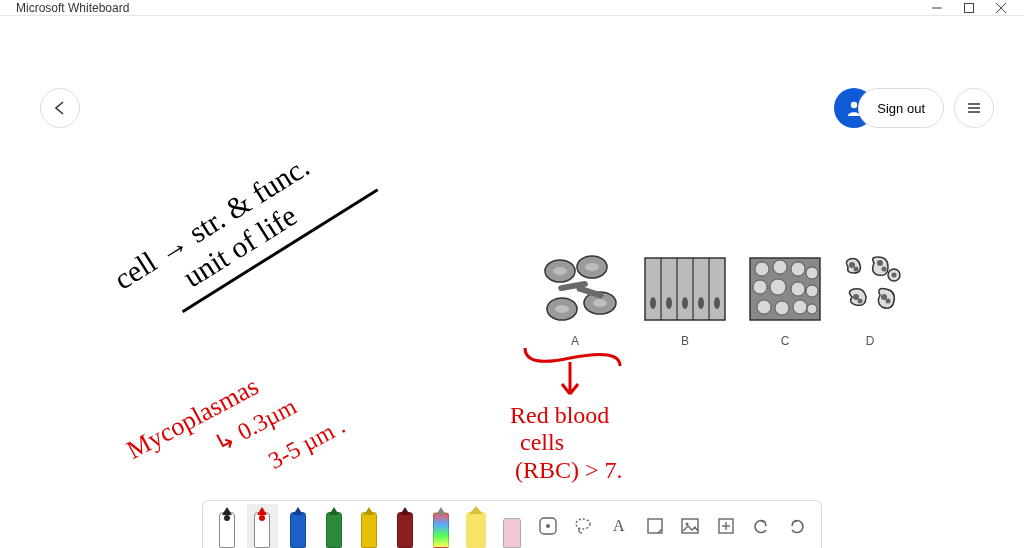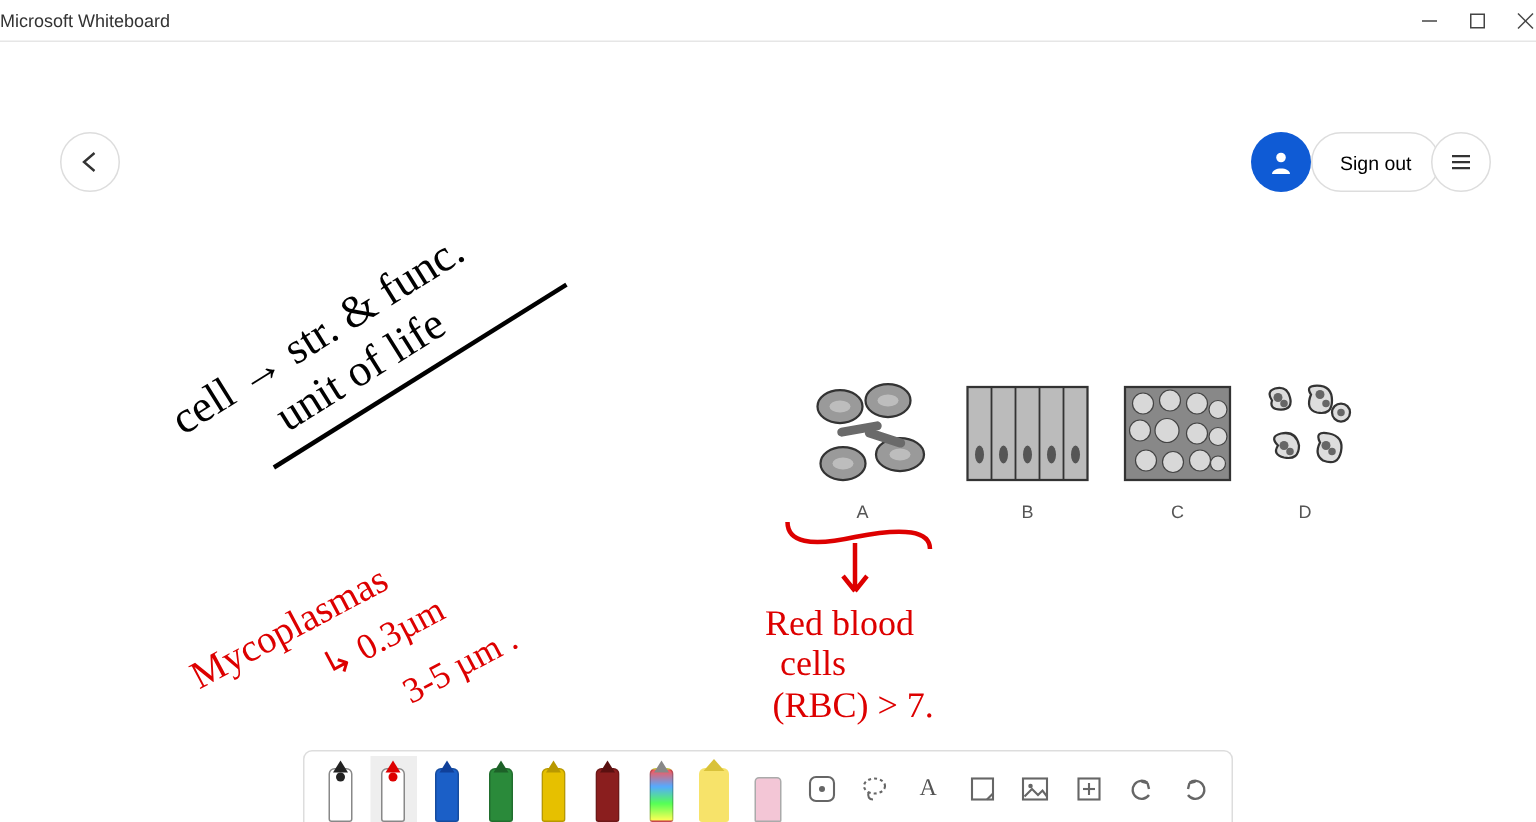--- a/index.html
+++ b/index.html
@@ -5,24 +5,24 @@
     * { margin: 0; padding: 0; box-sizing: border-box; }
     body {
       width: 1024px;
       height: 548px;
       font-family: "Segoe UI", Arial, sans-serif;
       background: #fff;
       overflow: hidden;
       position: relative;
     }
     .titlebar {
-      height: 28px;
+      height: 16px;
       display: flex;
       align-items: center;
-      padding: 0 0;
+      padding: 0 16px;
       border-bottom: 1px solid #e6e6e6;
       font-size: 12px;
       color: #333;
     }
     .titlebar .title { flex: 1; }
     .win-controls { display: flex; gap: 18px; align-items: center; }
     .win-btn { width: 14px; height: 14px; display: flex; align-items: center; justify-content: center; cursor: pointer; }
     .canvas-area {
       position: absolute;
       top: 28px;
@@ -54,21 +54,21 @@
     .back-btn { left: 40px; top: 0; }
     .collab-btn {
       right: 150px;
       top: 0;
       background: #0f5bd5;
       border: none;
     }
     .more-btn { right: 30px; top: 0; }
     .signout-btn {
       position: absolute;
-      right: 64px;
+      right: 80px;
       top: 0;
       height: 40px;
       padding: 0 18px;
       border-radius: 20px;
       border: 1px solid #ddd;
       background: #fff;
       font-size: 13px;
       cursor: pointer;
       display: flex;
       align-items: center;

